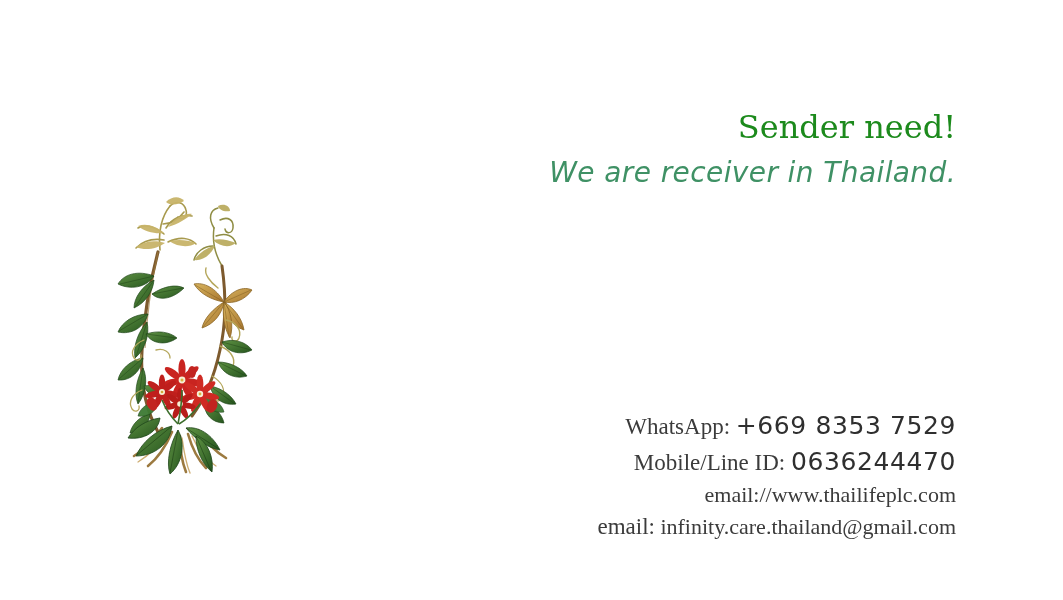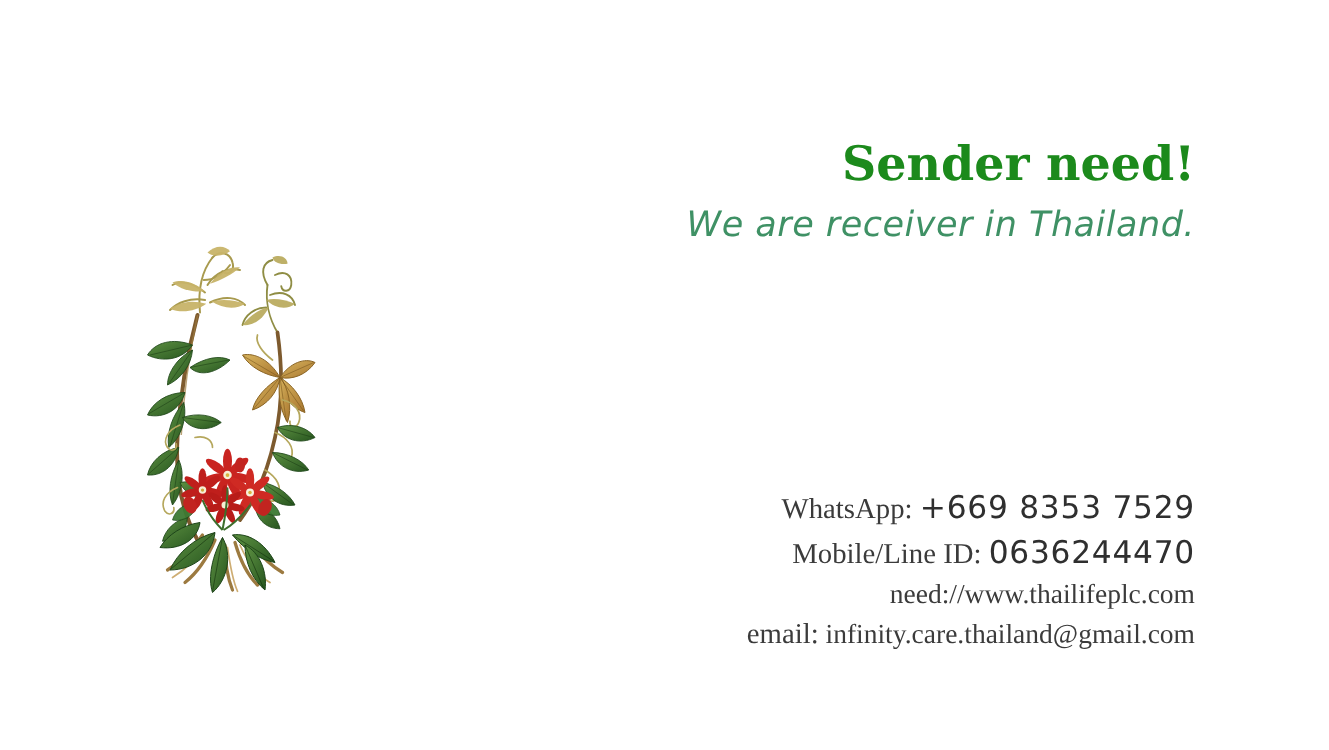--- a/index.html
+++ b/index.html
@@ -30,22 +30,22 @@
     font-size: 58px;
     line-height: 1.04;
     letter-spacing: 0.5px;
     color: #0d3d11;
     text-shadow: 3px 4px 4px rgba(120,120,120,0.72);
     white-space: nowrap;
     margin: 0;
   }
   .subtitle {
     font-family: "DejaVu Serif", "Liberation Serif", serif;
-    font-weight: bold;
-    font-size: 38px;
+    font-weight: normal;
+    font-size: 32px;
     line-height: 1.1;
     color: #1c8a1c;
     margin: 12px 0 0 0;
     white-space: nowrap;
   }
   .tagline {
     font-family: "DejaVu Sans", "Liberation Sans", sans-serif;
     font-weight: normal;
     font-size: 28px;
     line-height: 1.15;
@@ -53,21 +53,21 @@
     letter-spacing: 0.4px;
     margin: 12px 0 0 0;
     white-space: nowrap;
     font-style: italic;
   }
 
   
   .contact-block {
     position: absolute;
     left: 420px;
-    top: 388px;
+    top: 408px;
     width: 536px;
     text-align: right;
     color: #3b3b3b;
   }
   .contact-line {
     font-family: "Liberation Serif", "DejaVu Serif", serif;
     font-size: 23px;
     line-height: 1.42;
     color: #3b3b3b;
     white-space: nowrap;
@@ -331,21 +331,21 @@
   <div class="contact-block">
     <div class="contact-line">
       <span class="label">WhatsApp:</span>
       <span class="value-big">+669 8353 7529</span>
     </div>
     <div class="contact-line">
       <span class="label">Mobile/Line ID:</span>
       <span class="value-big">0636244470</span>
     </div>
     <div class="contact-line small">
-      <span>need://www.thailifeplc.com</span>
+      <span>email://www.thailifeplc.com</span>
     </div>
     <div class="contact-line small">
       <span class="label">email:</span>
       <span>infinity.care.thailand@gmail.com</span>
     </div>
   </div>
 
 </div>
 
 </body></html>

